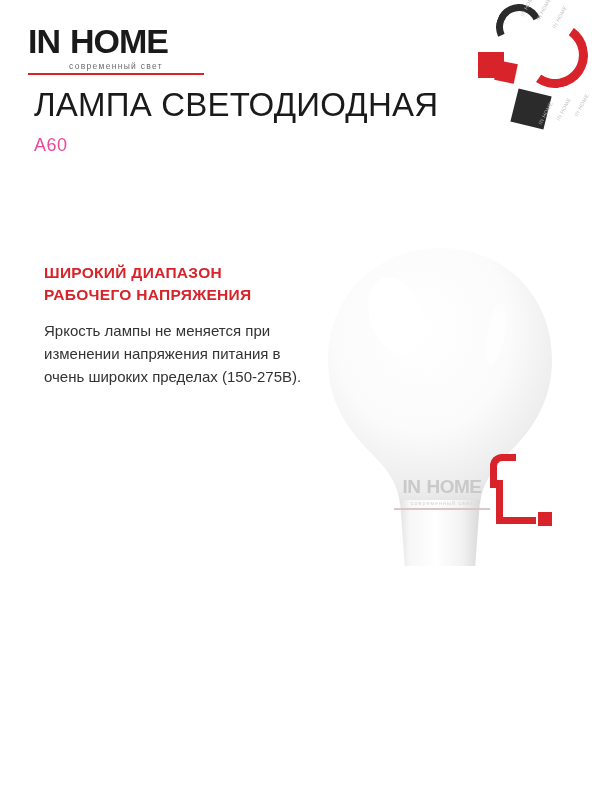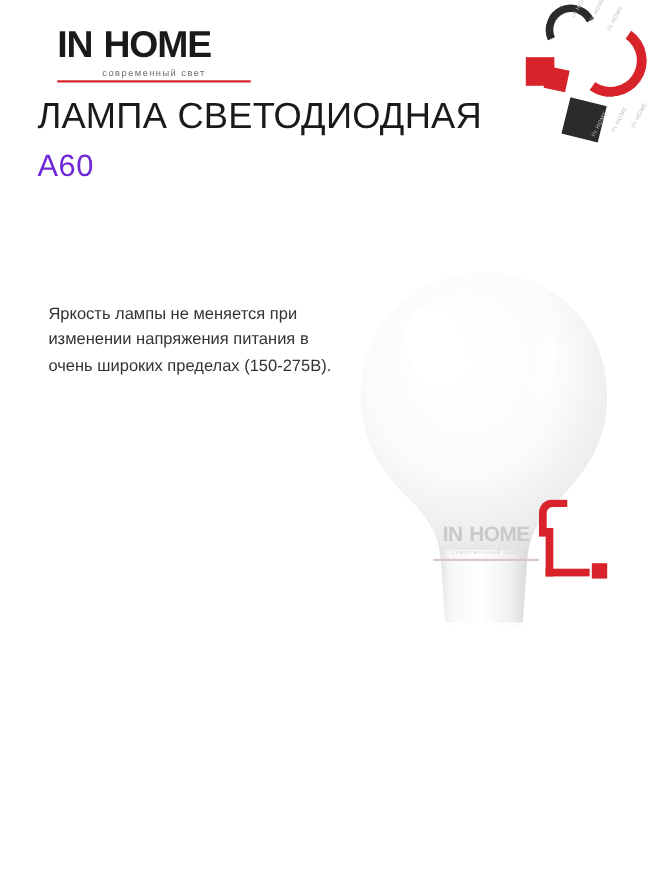--- a/index.html
+++ b/index.html
@@ -9,21 +9,20 @@
     overflow: hidden;
     background: #ffffff;
     font-family: "Liberation Sans", sans-serif;
   }
   .page {
     position: relative;
     width: 600px;
     height: 568px;
     background: #ffffff;
     overflow: hidden;
-    padding-left: 24px;
   }
 
   
   .header {
     position: relative;
     height: 88px;
   }
   .brand {
     position: absolute;
     left: 28px;
@@ -146,22 +145,22 @@
   }
   .title-main {
     font-size: 33px;
     font-weight: normal;
     color: #1a1a1a;
     letter-spacing: 0.2px;
     line-height: 1.05;
   }
   .title-sub {
     margin-top: 12px;
-    font-size: 28px;
-    color: #6d28d9;
+    font-size: 18px;
+    color: #ec4899;
     font-weight: normal;
     letter-spacing: 0.5px;
   }
 
   
   .feature {
     position: absolute;
     left: 44px;
     width: 268px;
   }
@@ -306,20 +305,21 @@
       <div class="tiny-text tt6">IN HOME</div>
     </div>
   </div>
 
   <div class="title-block">
     <div class="title-main">ЛАМПА СВЕТОДИОДНАЯ</div>
     <div class="title-sub">A60</div>
   </div>
 
   <div class="feature feature-1">
+    <div class="feature-heading">ШИРОКИЙ ДИАПАЗОН РАБОЧЕГО НАПРЯЖЕНИЯ</div>
     <div class="feature-body">Яркость лампы не меняется при изменении напряжения питания в очень широких пределах (150-275В).</div>
   </div>
 
 
   <div class="bulb-wrap">
     <svg class="bulb-svg" width="280" height="510" viewBox="0 0 280 510">
       <defs>
         <radialGradient id="globeGrad" cx="42%" cy="32%" r="72%">
           <stop offset="0%" stop-color="#ffffff"></stop>
           <stop offset="55%" stop-color="#fbfbfb"></stop>

